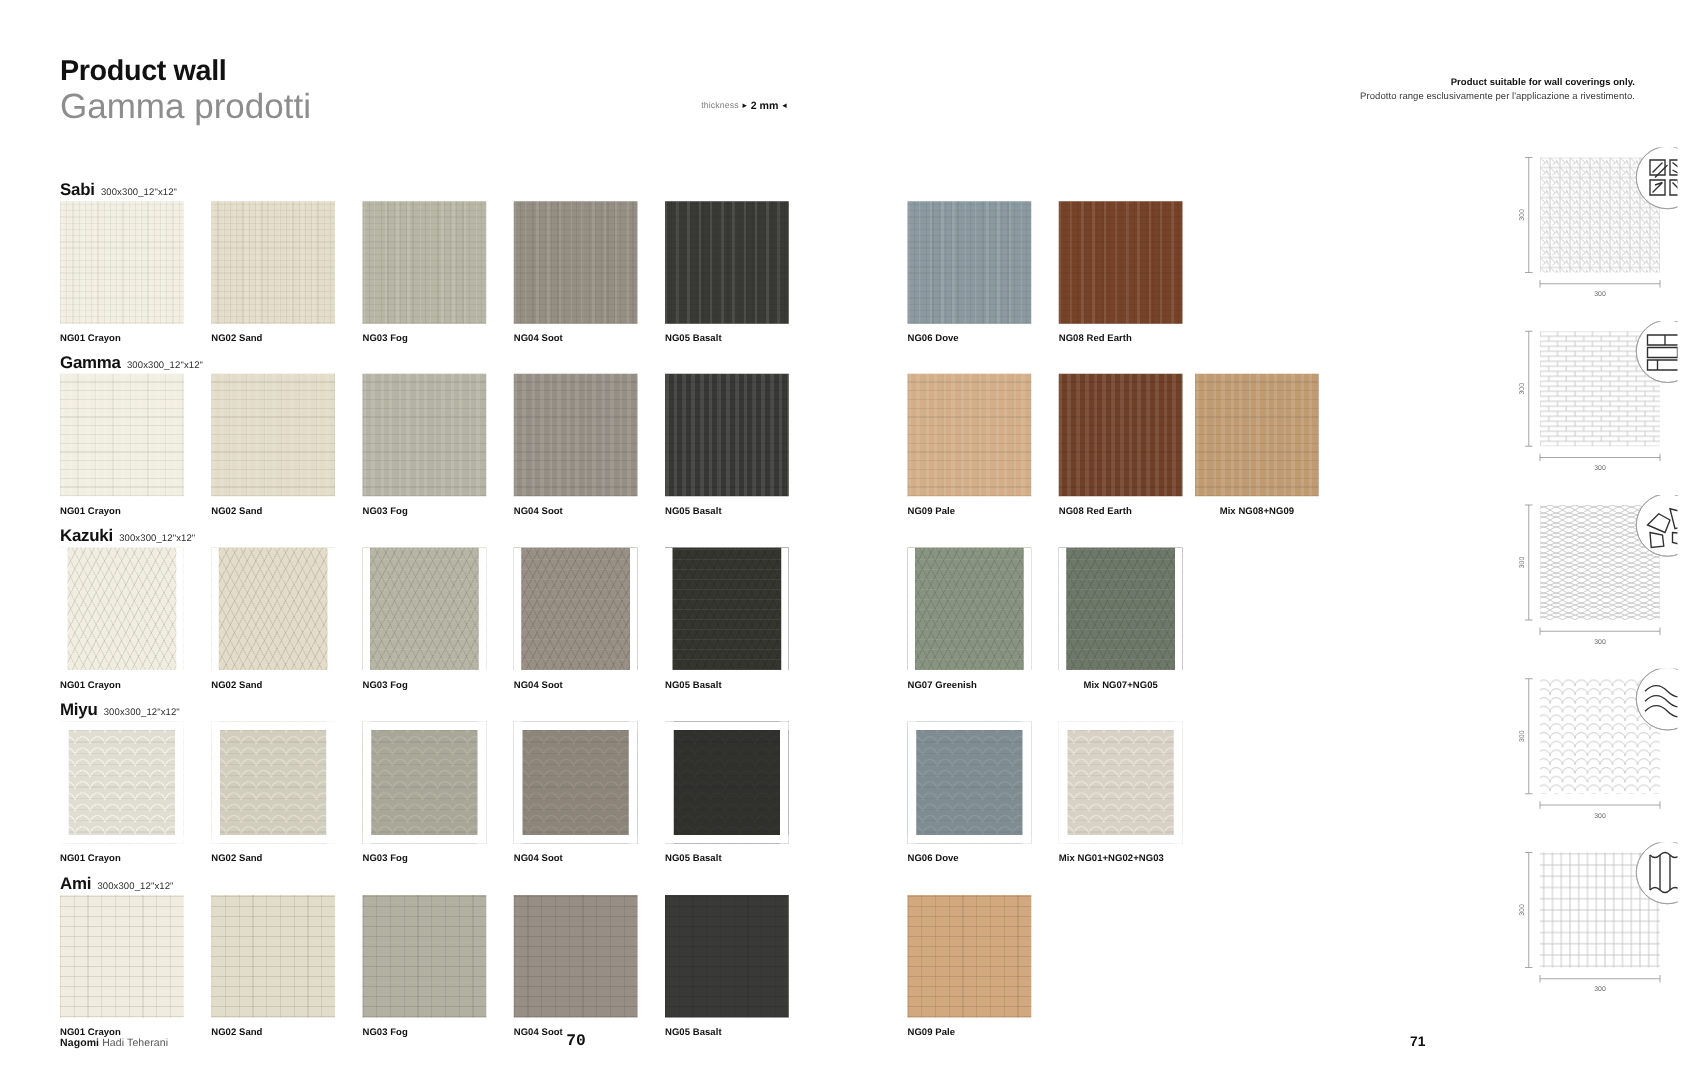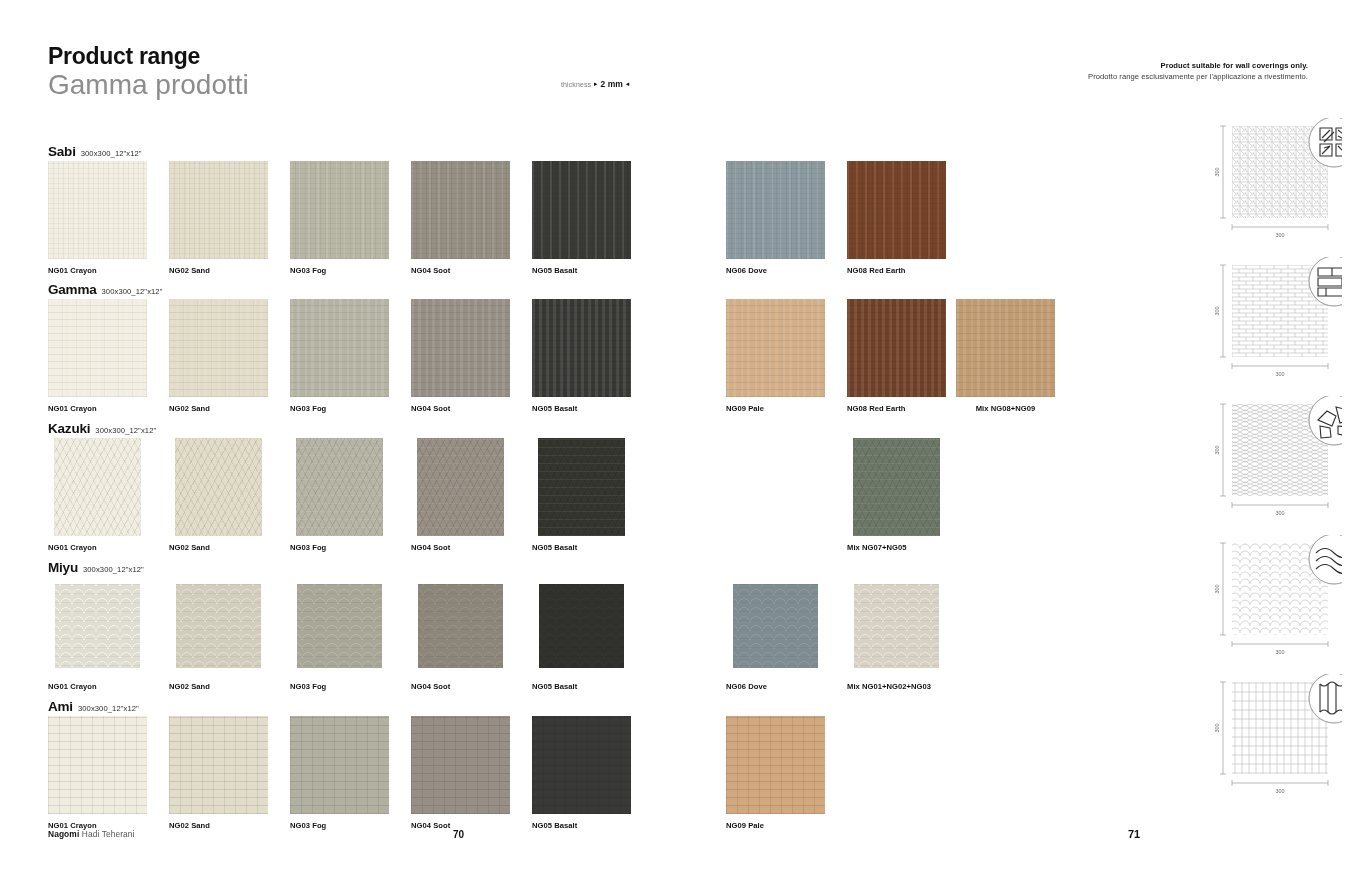--- a/index.html
+++ b/index.html
@@ -115,32 +115,32 @@
 
   
   .footer-brand {
     position: absolute; left: 48px; bottom: 33px;
     font-size: 8.4px; color: #333; letter-spacing: 0.1px;
   }
   .footer-brand b { color: #111; }
   .footer-brand span.by { color: #555; font-weight: normal; }
   .page-num-left {
     position: absolute; left: 453px; bottom: 32px;
-    font-size: 10px; font-weight: bold; color: #111;
+    font-size: 13px; font-weight: bold; color: #111; font-family: Liberation Mono, monospace;
   }
   .page-num-right {
     position: absolute; left: 1128px; bottom: 32px;
     font-size: 11px; font-weight: bold; color: #111;
   }
 </style>
 </head>
 <body>
 
 <div class="page-header">
-  <div class="title-main">Product range</div>
+  <div class="title-main">Product wall</div>
   <div class="title-sub">Gamma prodotti</div>
 </div>
 
 <div class="thickness-note">
   <span class="tn-label">thickness</span>
   <span class="tn-arrow">▸</span>
   <span class="tn-val">2 mm</span>
   <span class="tn-arrow">◂</span>
 </div>
 
@@ -245,21 +245,25 @@
           <div class="swatch-label">NG03 Fog</div>
         </div>
         <div class="swatch-cell" style="left: 363px;">
           <div class="swatch tex-kazuki edge-scallop" style="background-color: rgb(152, 143, 133);"></div>
           <div class="swatch-label">NG04 Soot</div>
         </div>
         <div class="swatch-cell" style="left: 484px;">
           <div class="swatch tex-kazuki edge-scallop" style="background-color: rgb(53, 53, 47);"></div>
           <div class="swatch-label">NG05 Basalt</div>
         </div>
-        <div class="swatch-cell" style="left: 799px;">
+        <div class="swatch-cell" style="left: 678px;">
+          <div class="swatch tex-kazuki edge-scallop" style="background-color: rgb(135, 148, 127);"></div>
+          <div class="swatch-label">NG07 Greenish</div>
+        </div>
+        <div class="swatch-cell" style="left: 799px; text-align: center;">
           <div class="swatch tex-kazuki edge-scallop" style="background-color: rgb(109, 120, 105);"></div>
           <div class="swatch-label">Mix NG07+NG05</div>
         </div>
       </div>
     </div>
     <div class="series" style="top: 528px;">
       <div class="series-head">
         <span class="series-name">Miyu</span>
         <span class="series-size">300x300_12"x12"</span>
       </div>

